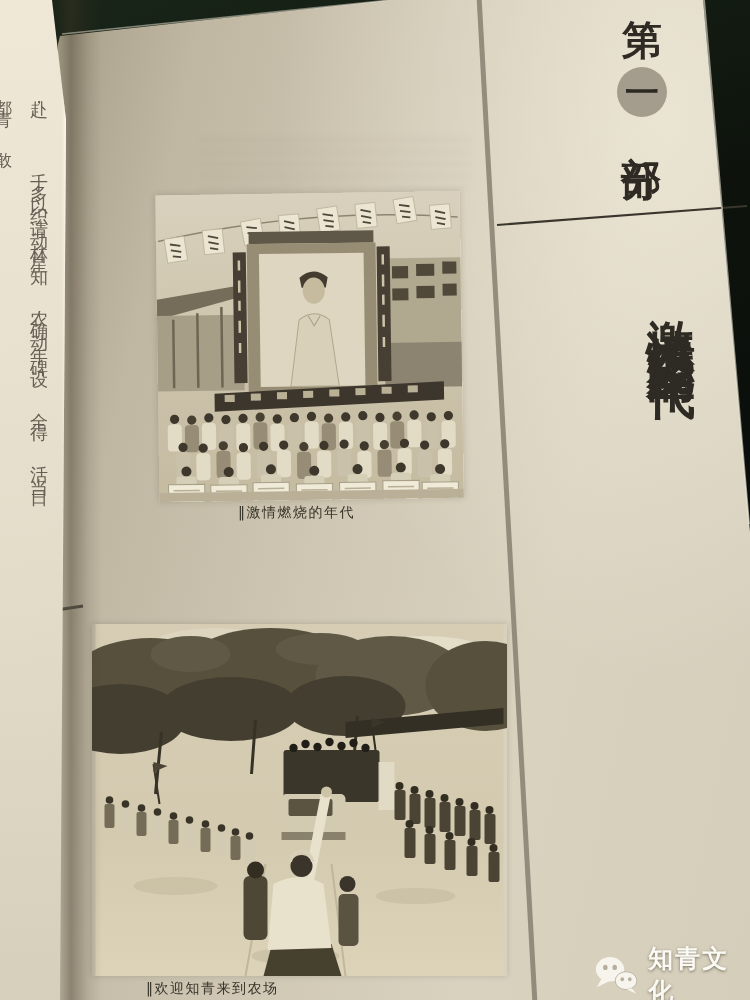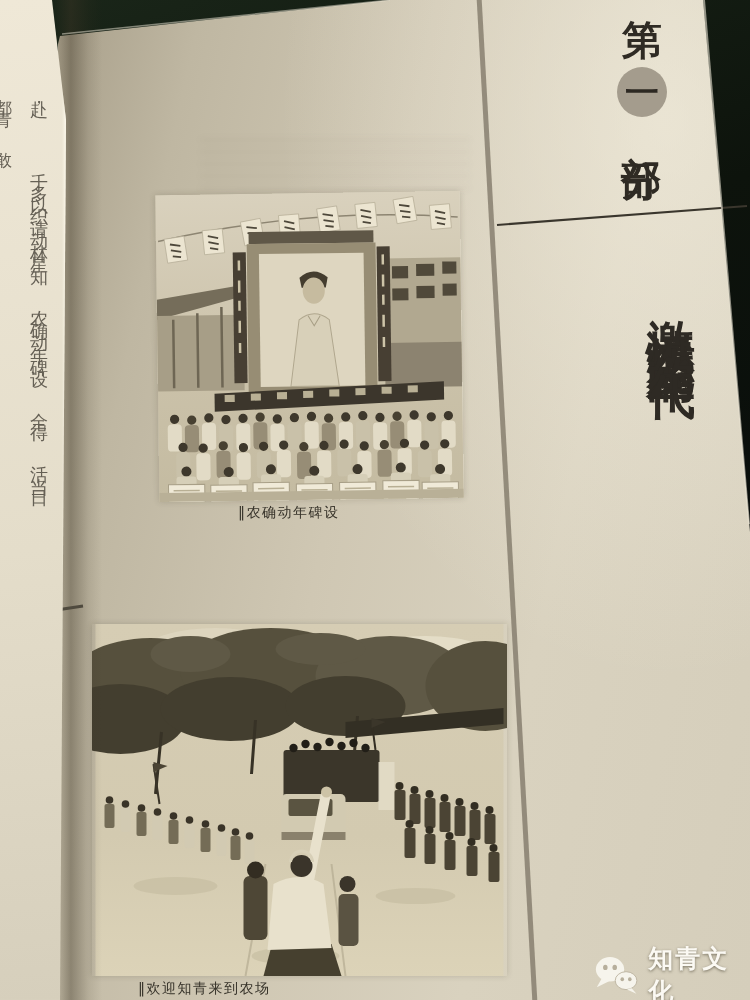--- a/index.html
+++ b/index.html
@@ -27,21 +27,21 @@
         font-size:18px;letter-spacing:12px;color:#534e44;opacity:.88;}
   .vcol.outer{left:-7px;font-size:17px;}
   .vcol.inner{left:27px;}
   
   .photo{position:absolute;z-index:3;box-shadow:0 0 6px rgba(50,42,25,.18);margin:0;}
   .photo svg{display:block;}
   .photo1{left:157px;top:193px;width:305px;height:307px;transform:rotate(-.8deg);}
   .photo2{left:92px;top:624px;width:415px;height:352px;}
   .caption{position:absolute;z-index:3;font-size:14px;letter-spacing:1.5px;color:#37332a;}
   .caption1{left:238px;top:504px;}
-  .caption2{left:138px;top:980px;}
+  .caption2{left:146px;top:980px;}
   
   .chapter{position:absolute;left:594px;top:20px;width:96px;z-index:4;
     display:flex;flex-direction:column;align-items:center;gap:7px;
     font-family:"DejaVu Serif","Liberation Serif",serif;font-weight:700;color:#2f2b24;}
   .chapter .num-prefix{font-size:40px;line-height:1;}
   .chapter .circle{width:50px;height:50px;border-radius:50%;background:#a49c8d;
     display:flex;align-items:center;justify-content:center;}
   .chapter .circle span{font-size:34px;line-height:1;color:#2c2822;}
   .chapter .suffix{font-size:40px;letter-spacing:5px;}
   .section-title{position:absolute;left:608px;top:282px;width:96px;z-index:4;
@@ -200,21 +200,21 @@
           <use href="#p-q" x="58" y="273"></use>
           <use href="#p-q" x="100" y="271"></use>
           <use href="#p-q" x="143" y="273"></use>
         <use href="#p-q" x="186" y="272"></use>
           <use href="#p-q" x="229" y="271"></use>
           <use href="#p-q" x="268" y="273"></use>
       </g>
       <rect x="0" y="296" width="302" height="9" fill="#b9b097"></rect>
     </svg>
   </figure>
-  <div class="caption caption1">‖农确动年碑设</div>
+  <div class="caption caption1">‖激情燃烧的年代</div>
 
   <figure class="photo photo2">
     <svg viewBox="0 0 408 352" width="415" height="352">
       <defs>
         <linearGradient id="sep2" x1="0" y1="0" x2="0" y2="1">
           <stop offset="0" stop-color="#d6cdb4"></stop>
             <stop offset=".6" stop-color="#d3cab0"></stop>
             <stop offset="1" stop-color="#dcd3b8"></stop>
         </linearGradient>
         <g id="c-l">

